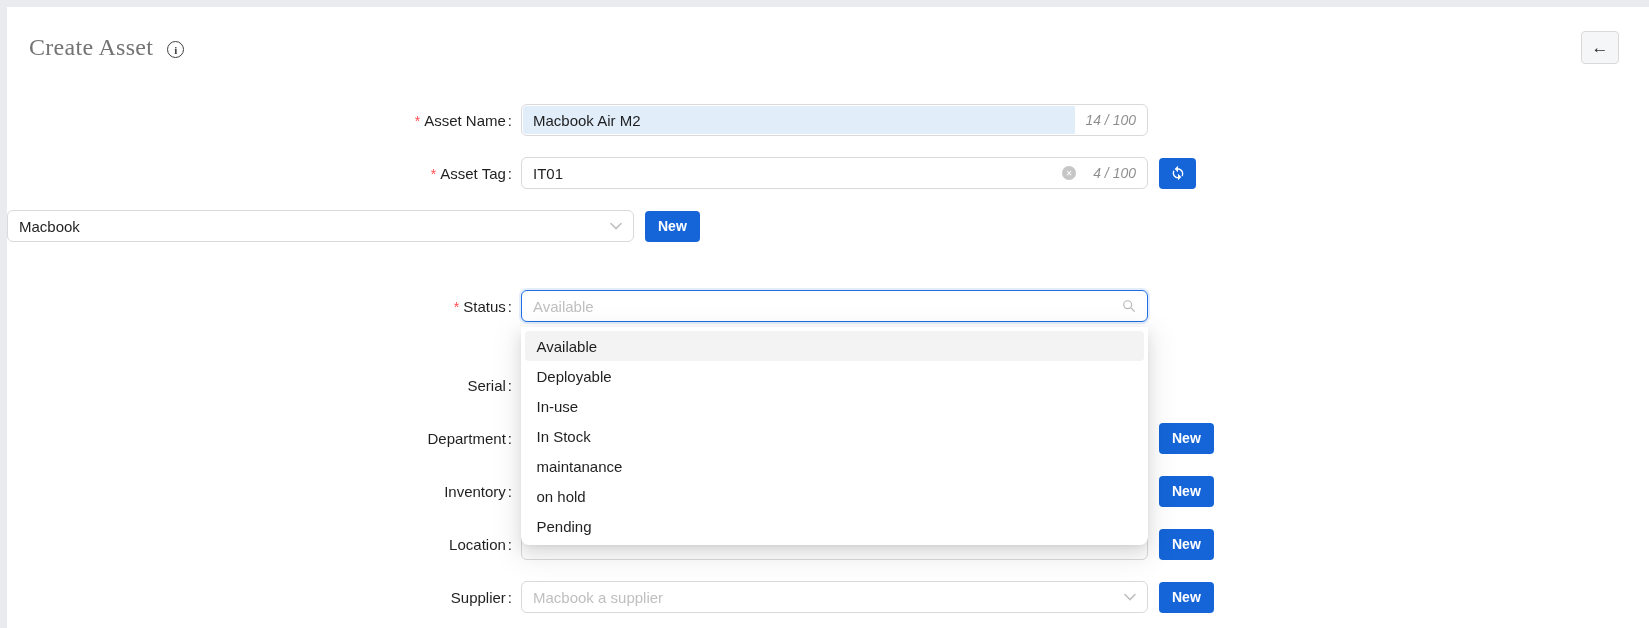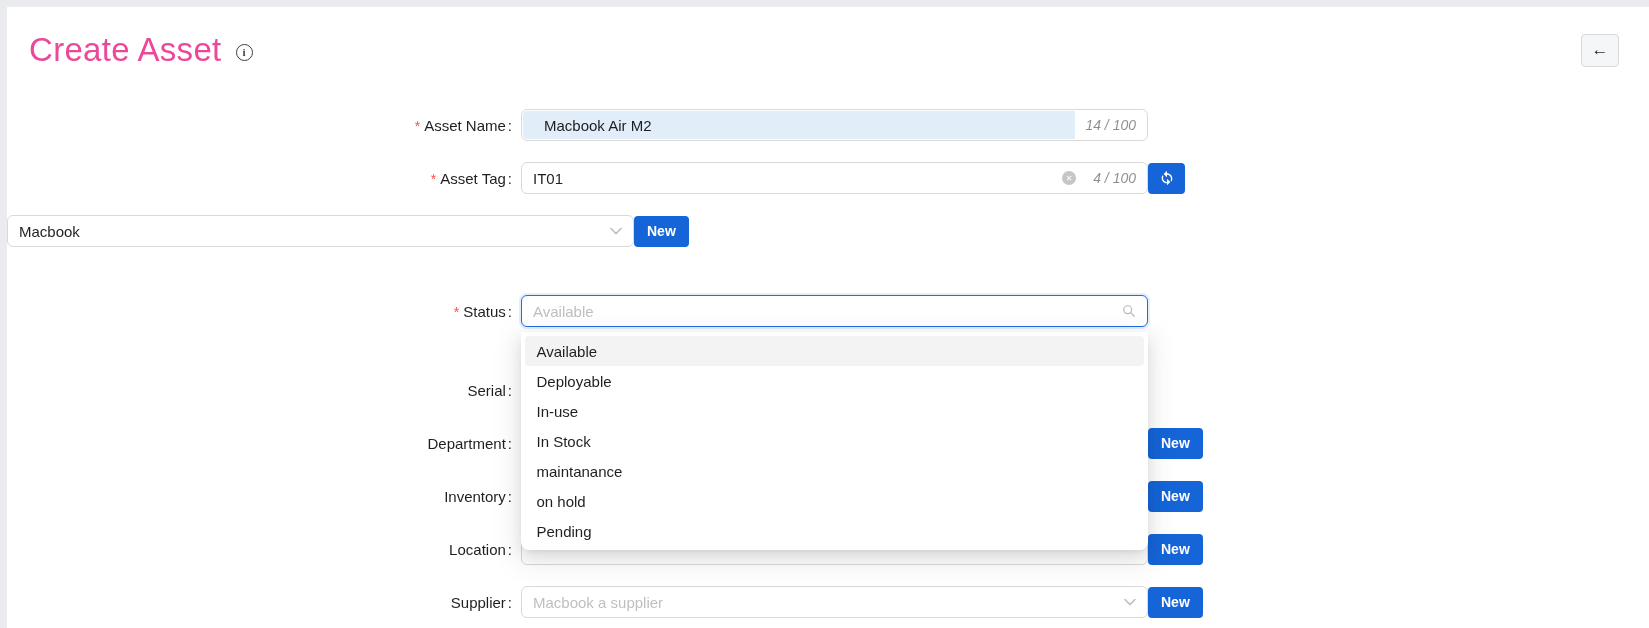--- a/index.html
+++ b/index.html
@@ -14,24 +14,25 @@
     left: 7px; top: 7px; right: 0; bottom: 0;
     background: #ffffff;
   }
   
   .header {
     display: flex;
     align-items: center;
     padding: 24px 30px 0 22px;
   }
   .page-title {
-    font-size: 33px;
+    font-size: 24px;
     font-weight: 400;
-    color: #ec4899;
+    color: #737373;
     letter-spacing: .3px;
+    font-family: Liberation Serif, serif;
   }
   .info-icon {
     width: 17px; height: 17px;
     border: 1.5px solid #3f3f3f;
     border-radius: 50%;
     color: #3f3f3f;
     font-size: 11px;
     font-weight: 700;
     display: inline-flex;
     align-items: center;
@@ -88,21 +89,21 @@
     box-shadow: 0 0 0 2px rgba(24,110,224,.12);
   }
   .control .value { flex: 1; }
   .control .hl {
     flex: 1;
     align-self: stretch;
     display: flex;
     align-items: center;
     background: #e2edfa;
     margin: 1px 0 1px -10px;
-    padding-left: 21px;
+    padding-left: 10px;
     border-radius: 4px 0 0 4px;
   }
   .counter {
     color: rgba(0,0,0,.45);
     font-size: 14px;
     margin-left: 10px;
     white-space: nowrap;
     font-style: italic;
   }
   .placeholder { flex: 1; color: #bfbfbf; }
@@ -112,20 +113,21 @@
     background: #c6c6c6;
     color: #fff;
     font-size: 8px;
     display: flex; align-items: center; justify-content: center;
     margin-right: 7px;
     cursor: pointer;
     flex: none;
   }
   .chev-icon, .search-icon { flex: none; display: flex; }
   .action-btn {
+    margin-left: 11px;
     height: 31px;
     background: #1565d8;
     color: #fff;
     border: none;
     border-radius: 4px;
     font-size: 14px;
     font-weight: 700;
     padding: 0 13px;
     display: flex; align-items: center; justify-content: center;
     cursor: pointer;

